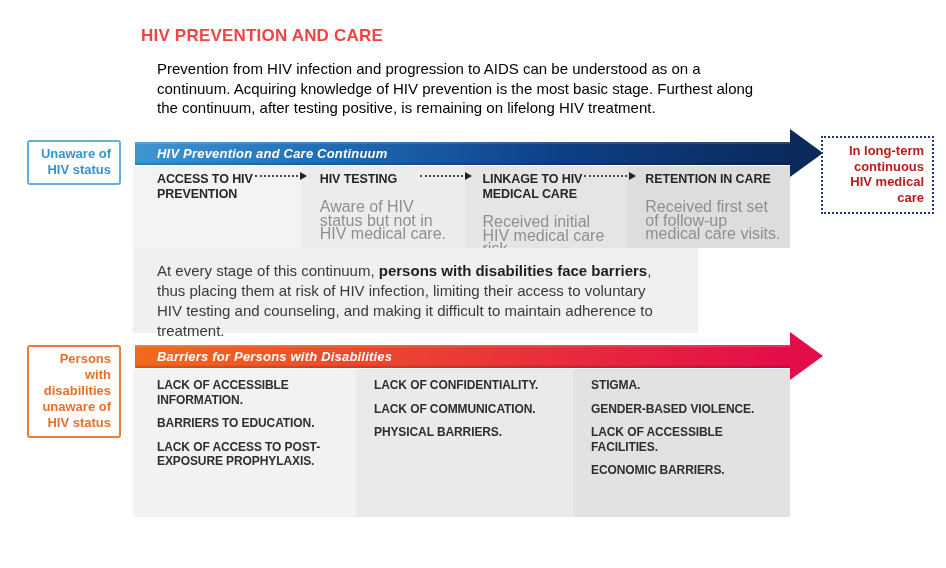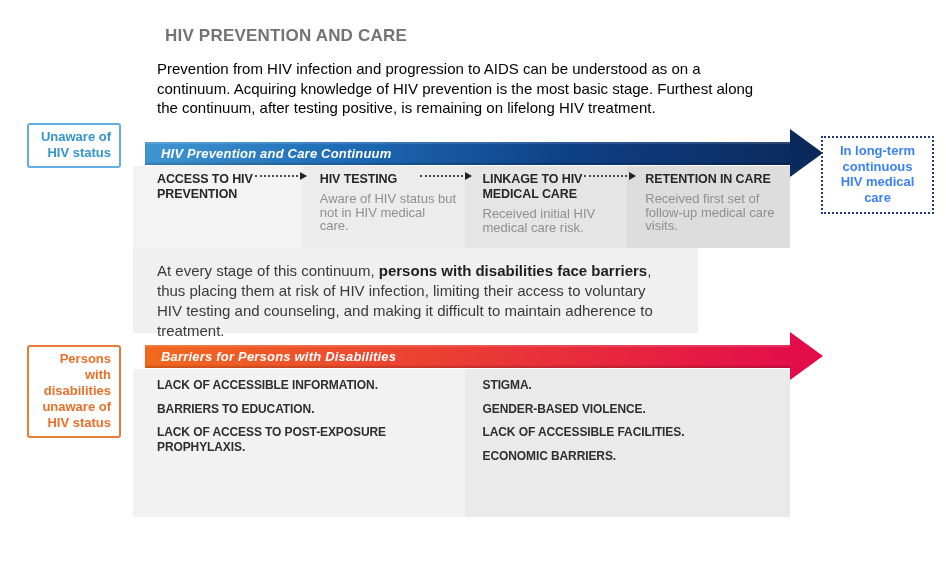--- a/index.html
+++ b/index.html
@@ -7,49 +7,49 @@
   body { font-family: "Liberation Sans", sans-serif; }
   .canvas {
     position: relative;
     width: 946px; height: 568px;
     background: #ffffff;
     overflow: hidden;
   }
 
   
   .page-title {
-    position: absolute; left: 165px; top: 26px;
-    font-size: 17px; font-weight: 700; color: #737373; letter-spacing: .2px;
+    position: absolute; left: 141px; top: 26px;
+    font-size: 17px; font-weight: 700; color: #ef4444; letter-spacing: .2px;
   }
   .intro {
     position: absolute; left: 157px; top: 59px; width: 620px;
     font-size: 15px; line-height: 19.5px; color: #000000;
   }
 
   
   .side-box {
     position: absolute; width: 94px;
     padding: 4px 8px 5px;
     font-size: 13px; font-weight: 700; line-height: 16px;
     text-align: right; background: #fff; border-radius: 3px;
   }
-  .blue-box  { left: 27px; top: 123px; border: 2px solid #62aede; color: #3494cf; }
+  .blue-box  { left: 27px; top: 140px; border: 2px solid #62aede; color: #3494cf; }
   .orange-box{ left: 27px; top: 345px; border: 2px solid #ea7c39; color: #e8702a; }
   .navy-box  {
     position: absolute; left: 821px; top: 136px; width: 113px;
     padding: 5px 8px 7px;
-    border: 2px dotted #24367e; color: #3b82f6;
+    border: 2px dotted #24367e; color: #b91c1c;
     font-size: 13px; font-weight: 700; line-height: 15.5px;
-    text-align: center; background: #fff;
+    text-align: right; background: #fff;
   }
 
   
   .band {
-    position: absolute; left: 145px; width: 657px; height: 23px;
-    display: flex; align-items: center; padding-left: 16px;
+    position: absolute; left: 135px; width: 657px; height: 23px;
+    display: flex; align-items: center; padding-left: 22px;
     color: #ffffff; font-size: 13px; font-weight: 700; font-style: italic;
     letter-spacing: .2px;
     box-shadow: inset 0 2px 1px rgba(255,255,255,.14), inset 0 -2px 2px rgba(0,0,0,.18);
   }
   .blue-band { top: 142px;
     background: linear-gradient(to right, #3f96d1 0%, #1e6cb5 30%, #0e3f85 65%, #0b2a5c 100%); }
   .red-band  { top: 345px;
     background: linear-gradient(to right, #f2691f 0%, #ea3a35 50%, #e30d4a 100%); }
   .arrowhead {
     position: absolute; left: 790px; width: 0; height: 0;
@@ -66,21 +66,21 @@
   .stage-col { flex: 1; padding: 6px 8px 0 18px; }
   .stage-col:nth-child(1) { background: #f3f3f3; padding-left: 24px; }
   .stage-col:nth-child(2) { background: #ececec; }
   .stage-col:nth-child(3) { background: #e5e5e5; }
   .stage-col:nth-child(4) { background: #dddddd; }
   .stage-title {
     font-size: 12.5px; font-weight: 700; color: #262626;
     line-height: 15px; letter-spacing: -.1px;
   }
   .stage-desc {
-    margin-top: 5px; font-size: 13px; color: #8f8f8f; line-height: 13.5px;
+    margin-top: 13px; font-size: 16px; color: #8f8f8f; line-height: 13.5px;
   }
 
   
   .dotted-arrow {
     position: absolute; top: 171px; width: 52px; height: 9px;
     display: flex; align-items: center;
   }
   .dotted-arrow .dots { flex: 1; border-top: 2px dotted #4a4a4a; margin-right: 2px; }
   .dotted-arrow .tri {
     width: 0; height: 0;
@@ -169,20 +169,25 @@
   </div>
   <div class="arrowhead red-arrowhead"></div>
 
   <div class="barriers">
     <div class="barrier-col">
       <div class="barrier-item">LACK OF ACCESSIBLE INFORMATION.</div>
       <div class="barrier-item">BARRIERS TO EDUCATION.</div>
       <div class="barrier-item">LACK OF ACCESS TO POST-EXPOSURE PROPHYLAXIS.</div>
     </div>
     <div class="barrier-col">
+      <div class="barrier-item">LACK OF CONFIDENTIALITY.</div>
+      <div class="barrier-item">LACK OF COMMUNICATION.</div>
+      <div class="barrier-item">PHYSICAL BARRIERS.</div>
+    </div>
+    <div class="barrier-col">
       <div class="barrier-item">STIGMA.</div>
       <div class="barrier-item">GENDER-BASED VIOLENCE.</div>
       <div class="barrier-item">LACK OF ACCESSIBLE FACILITIES.</div>
       <div class="barrier-item">ECONOMIC BARRIERS.</div>
     </div>
   </div>
 
 </div>
 
 </body></html>

